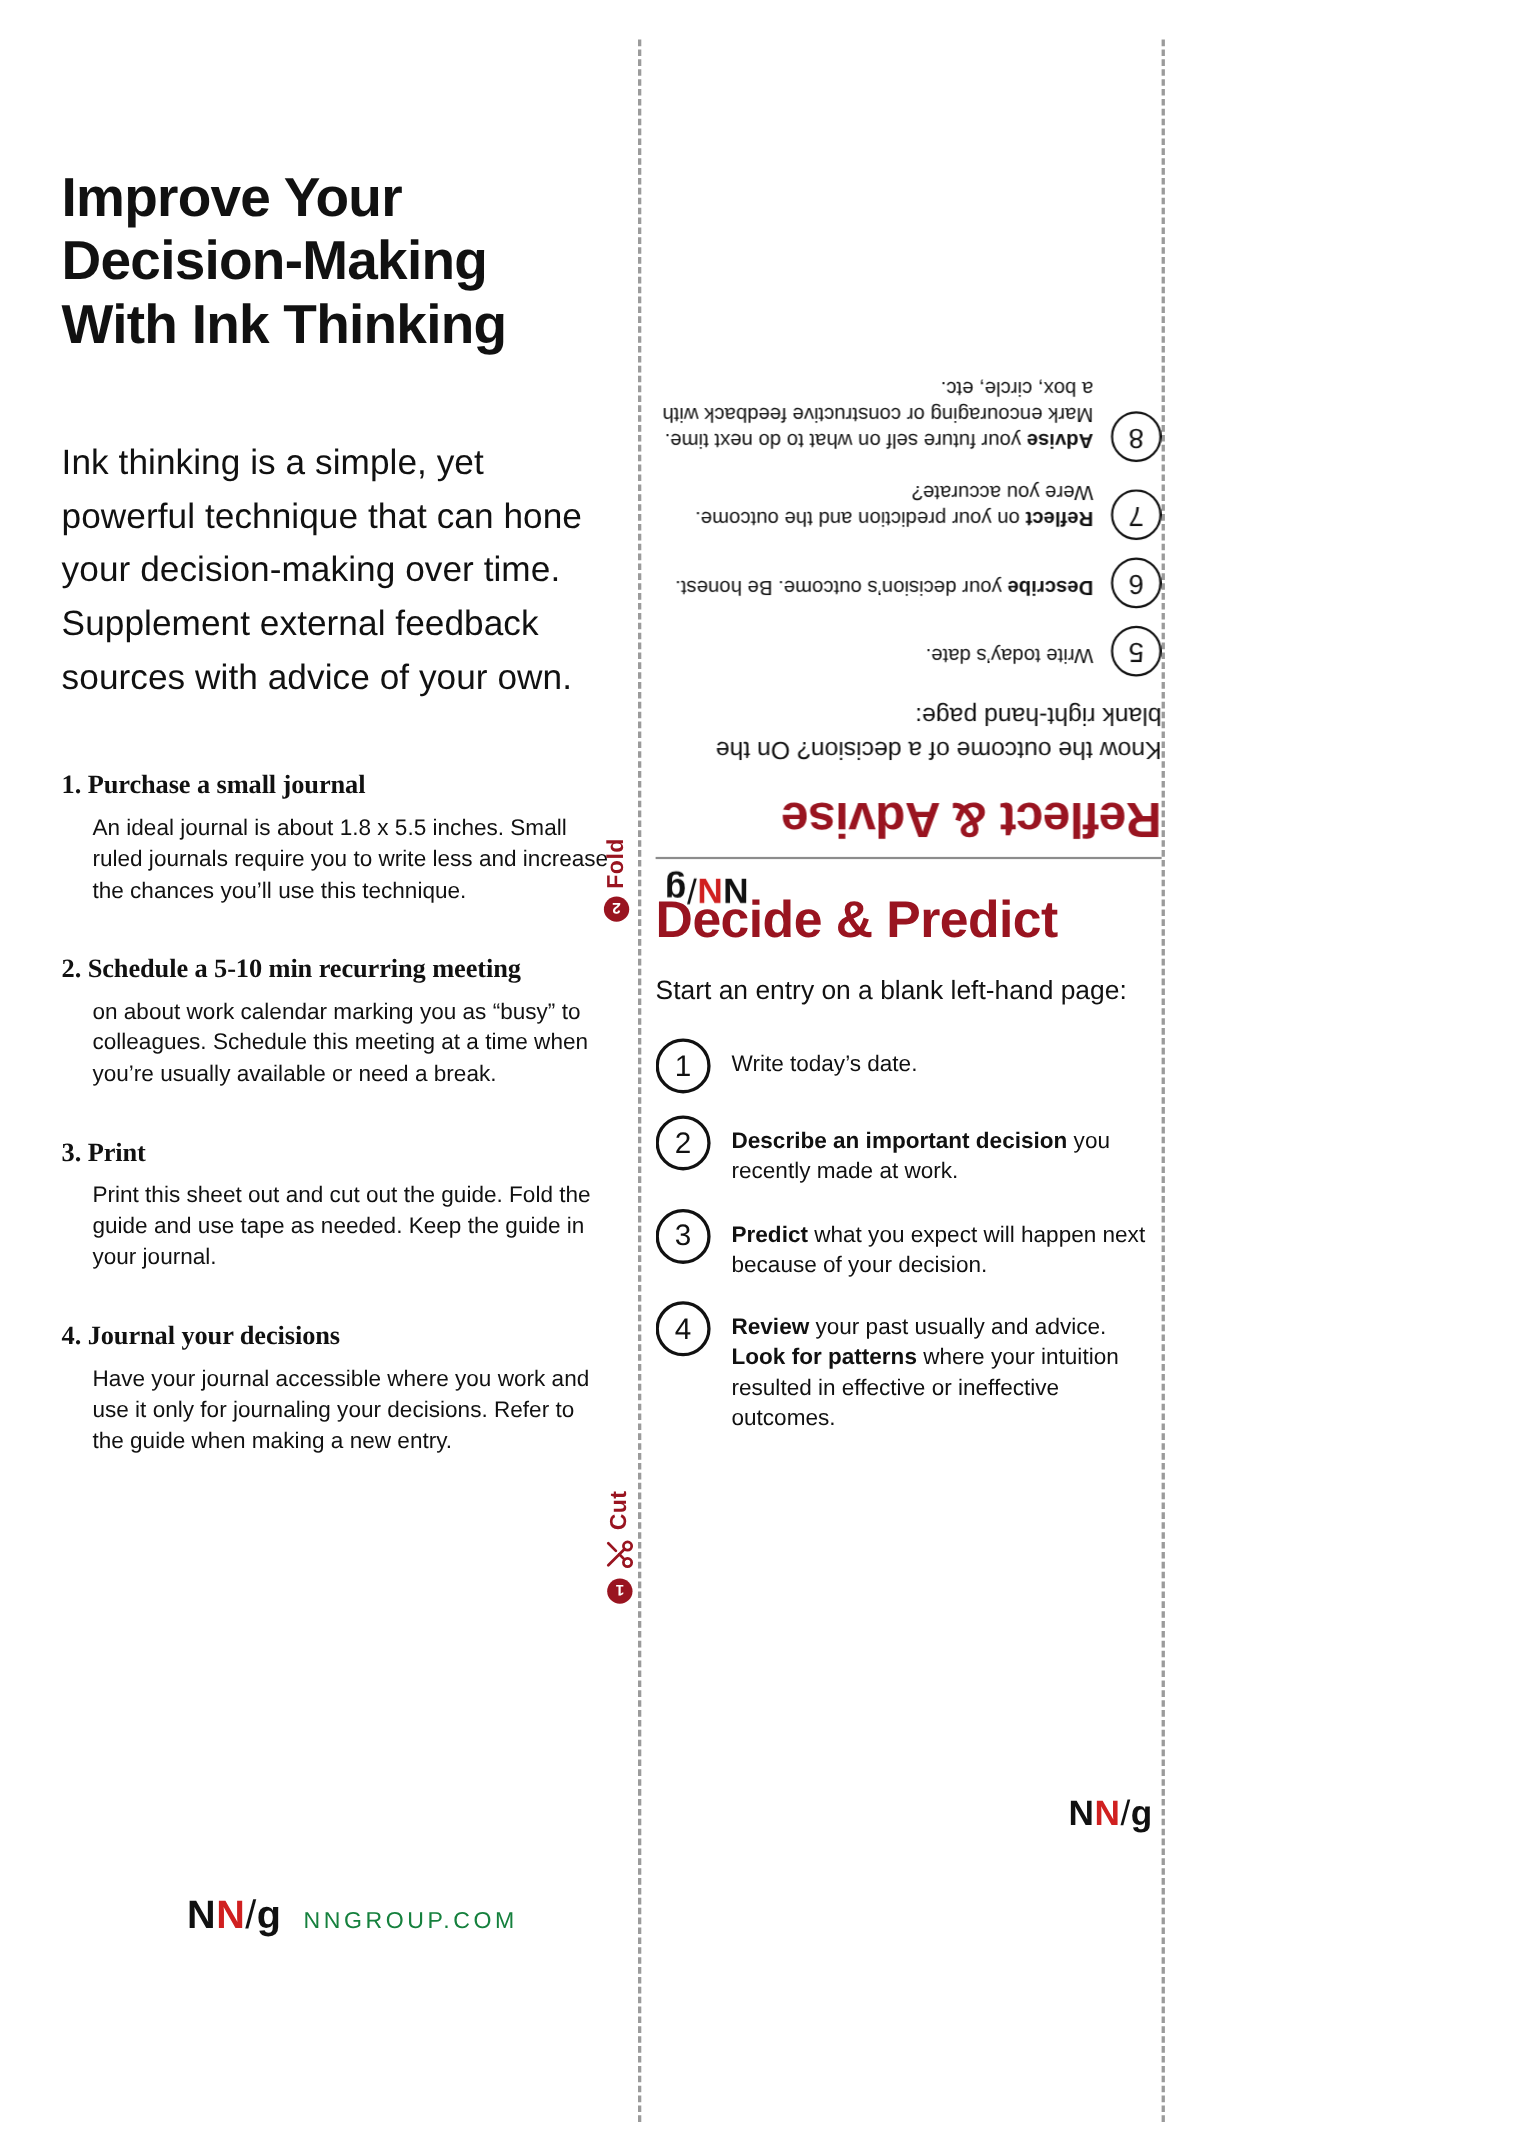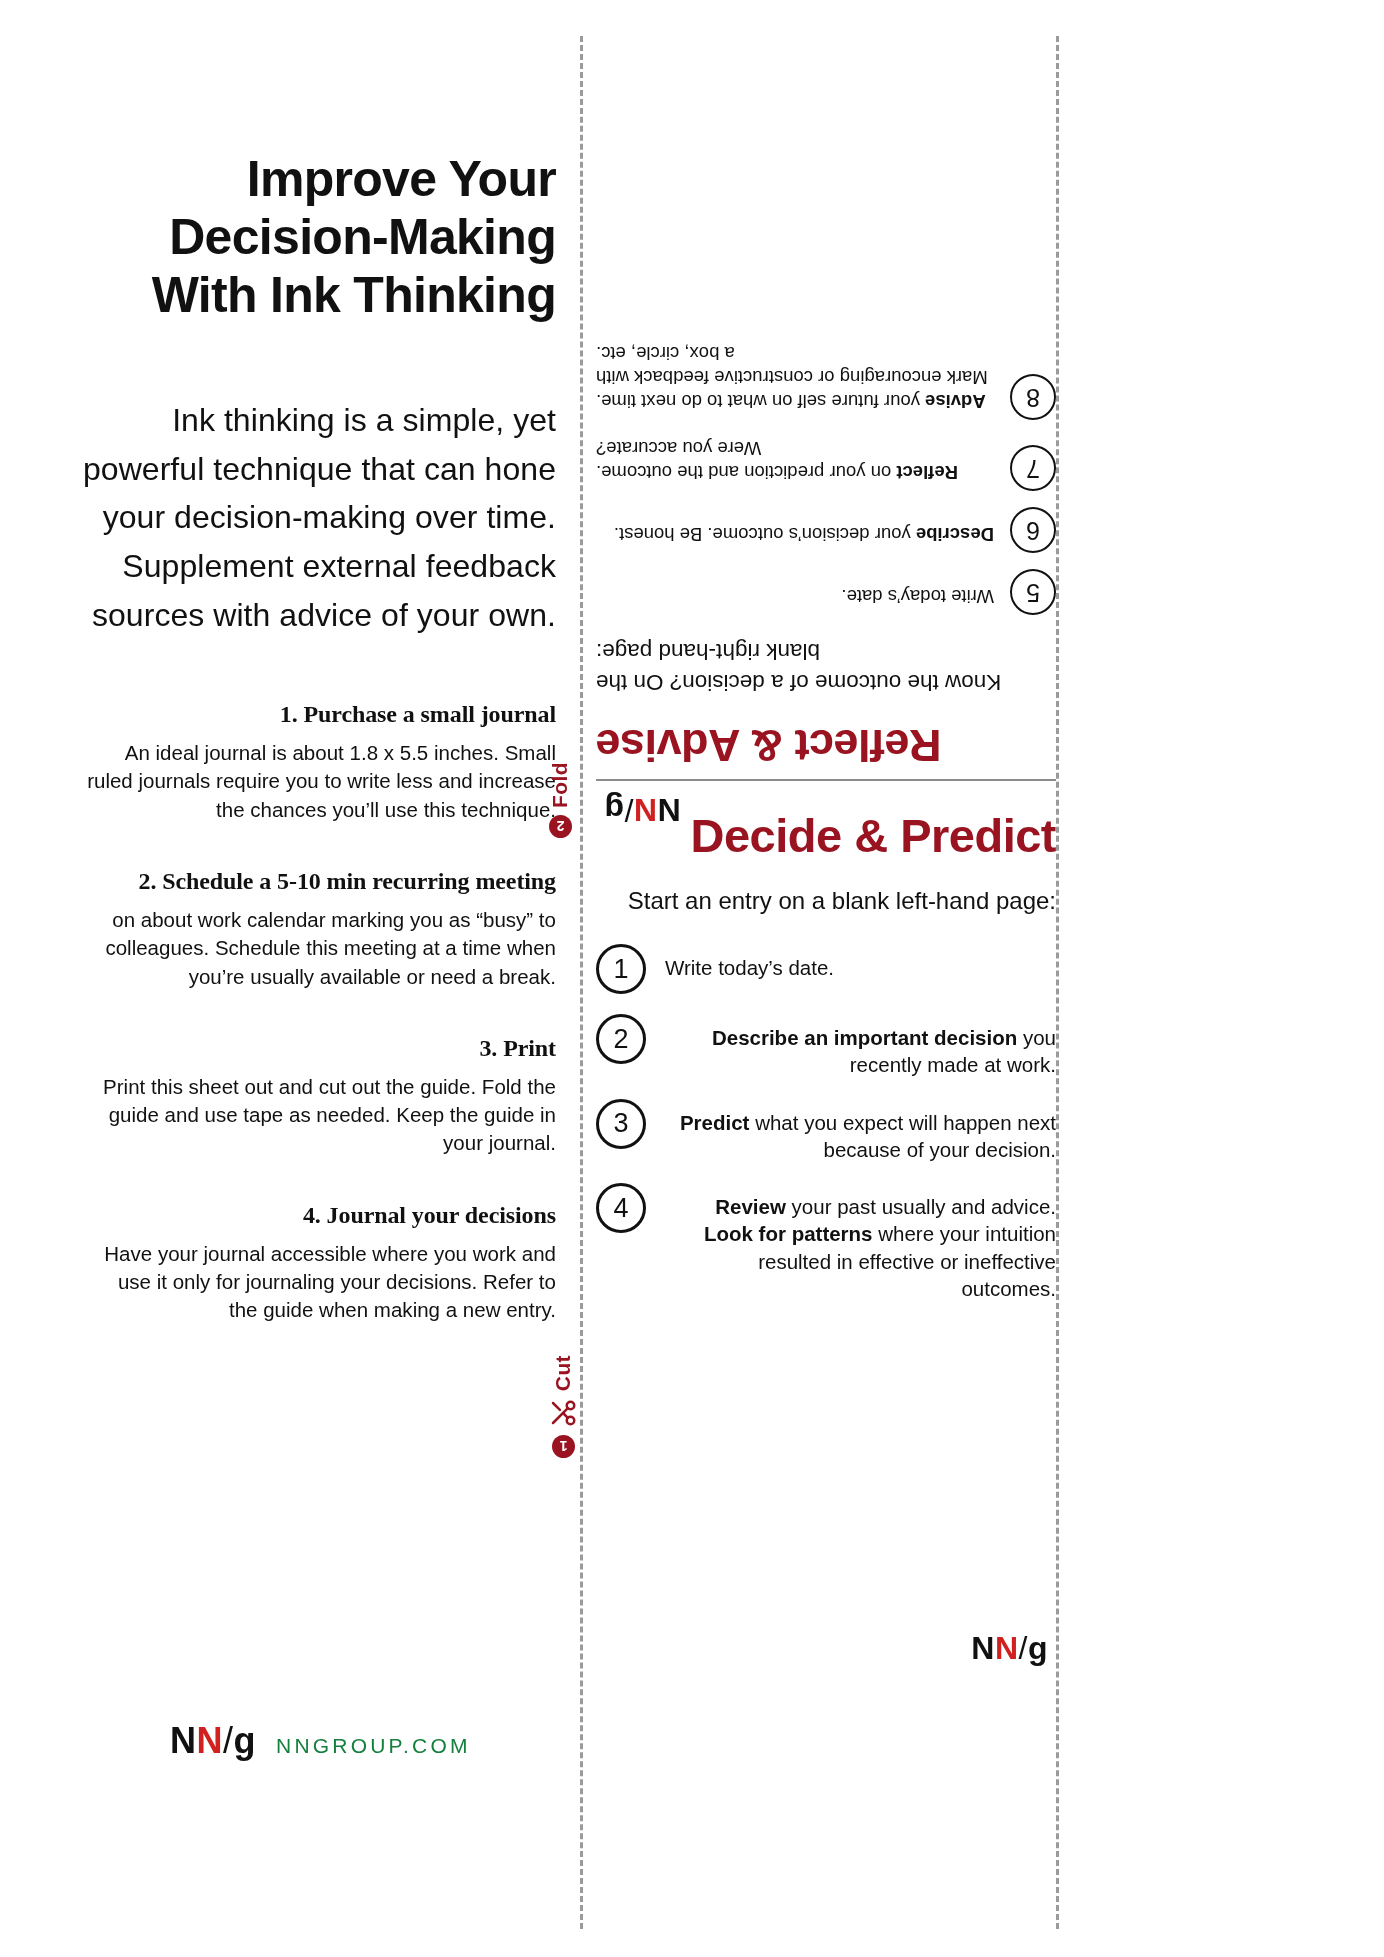--- a/index.html
+++ b/index.html
@@ -3,21 +3,21 @@
 <meta charset="utf-8">
 <style>
   * { box-sizing: border-box; margin: 0; padding: 0; }
   html, body {
     width: 1384px; height: 1957px;
     background: #ffffff;
     font-family: "Liberation Sans", sans-serif;
     color: #111111;
     overflow: hidden;
   }
-  .page { position: relative; width: 1384px; height: 1957px; background: #fff; text-align: right; }
+  .page { position: relative; width: 1384px; height: 1957px; background: #fff; }
 
   
   .dash-v {
     position: absolute; top: 36px; bottom: 28px; width: 0;
     border-left: 3px dashed #9b9b9b;
   }
   .dash-left  { left: 580px; }
   .dash-right { left: 1056px; }
 
   

